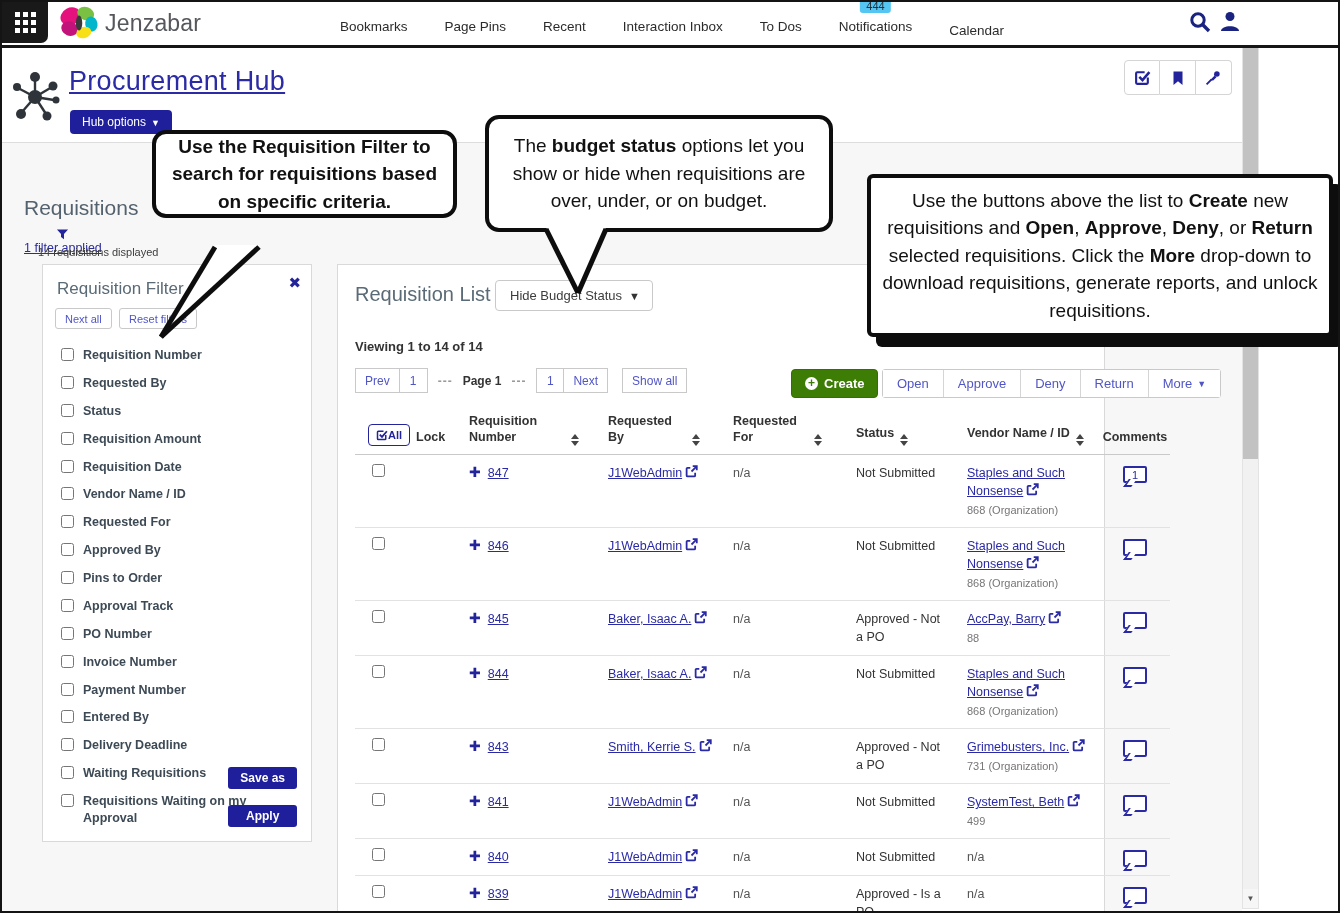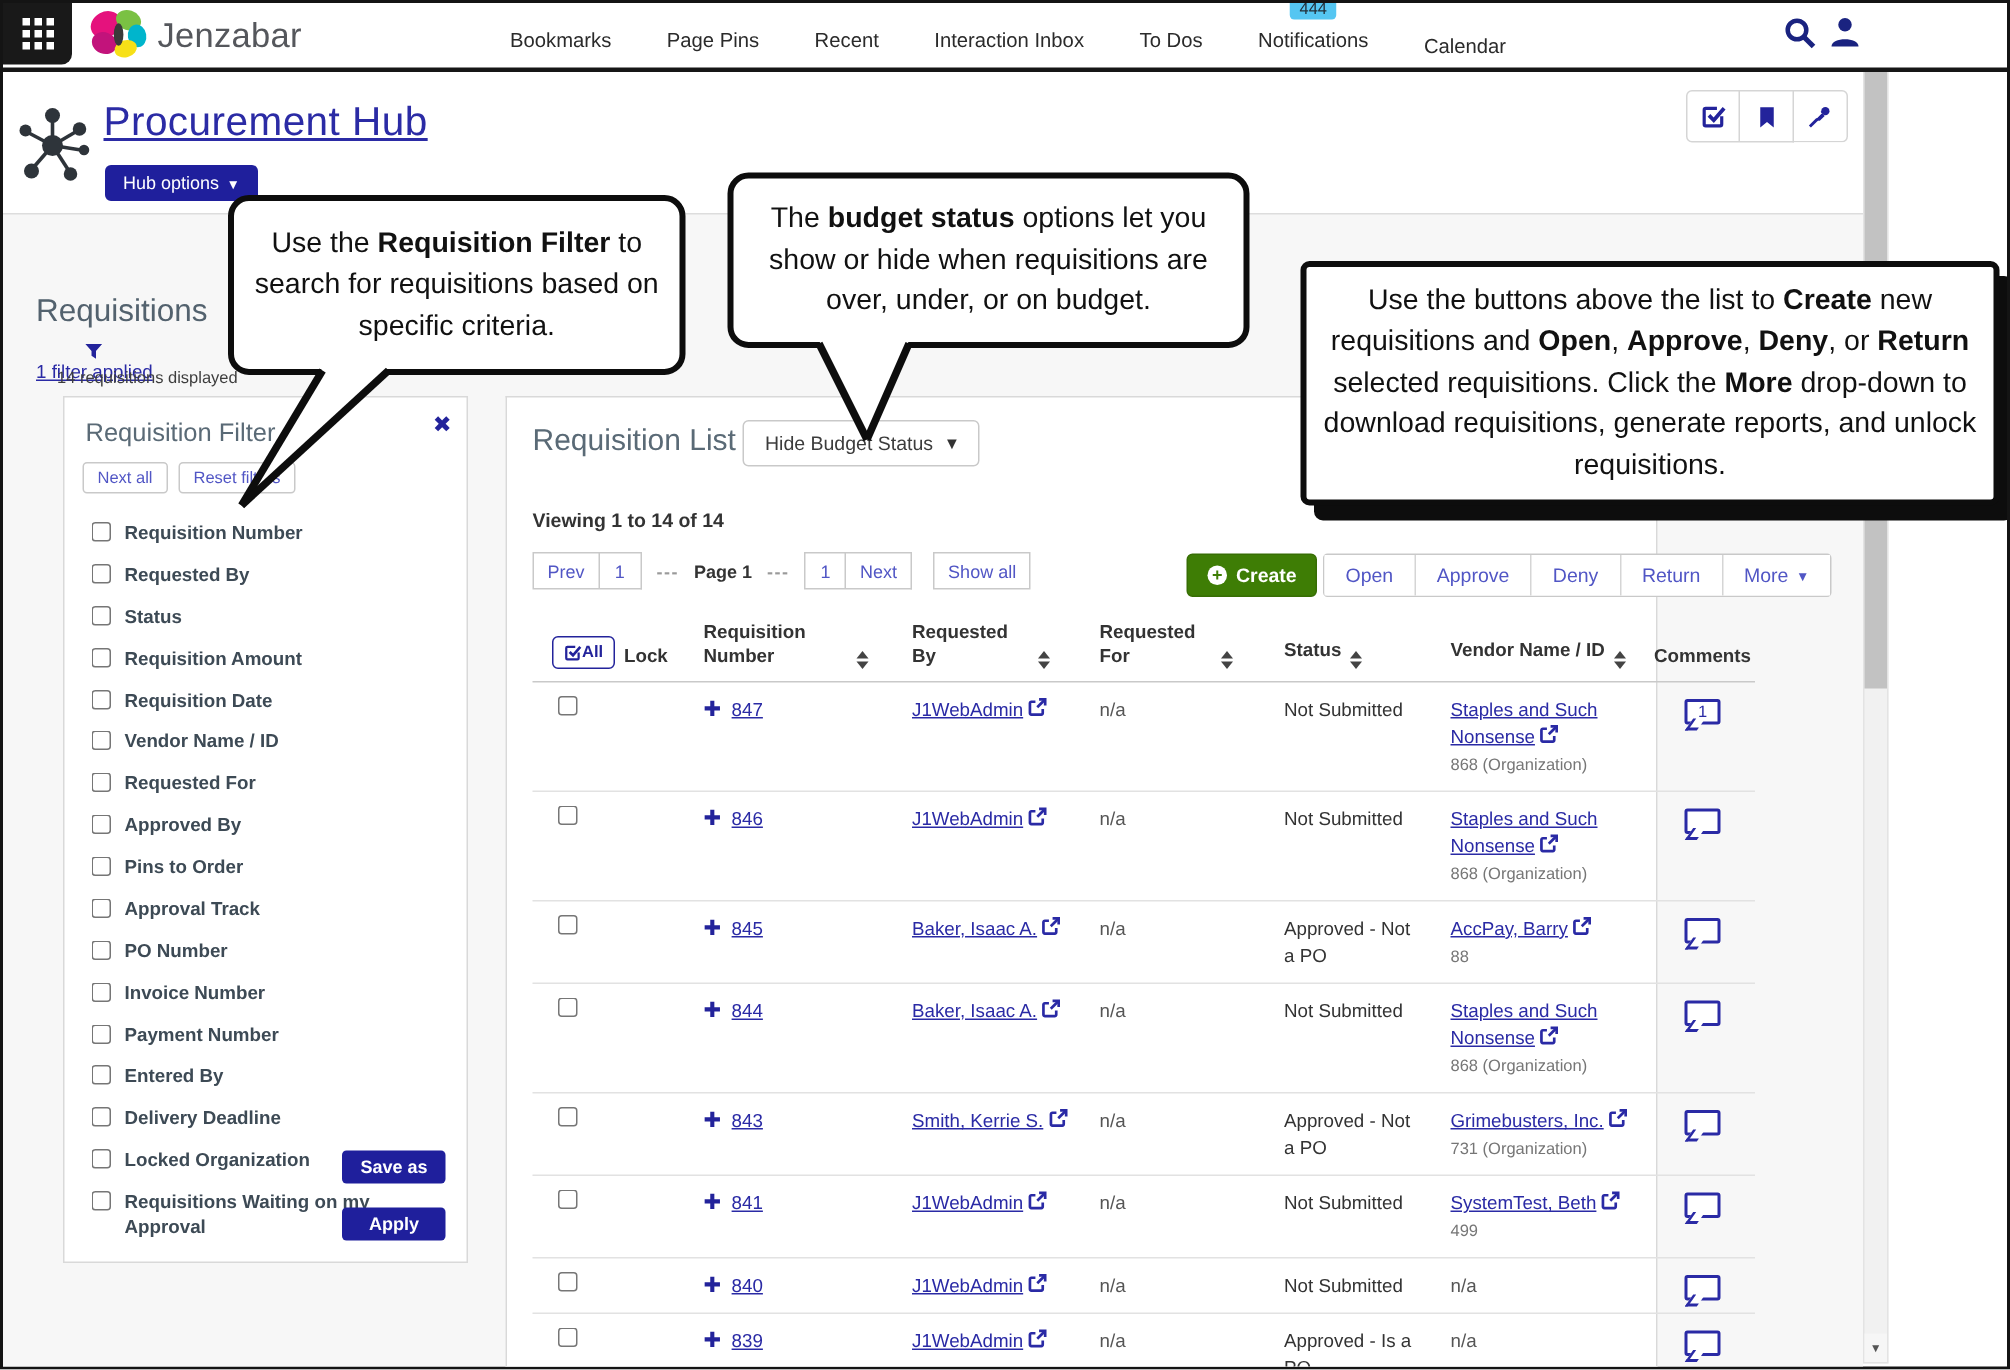--- a/index.html
+++ b/index.html
@@ -108,21 +108,21 @@
   .c-status{ padding-left:16px;} .c-vendor{ padding-left:17px;}
   .vendor-sub{ font-size:11px; color:var(--sub); margin-top:3px;}
   .na{ color:#555;}
   .c-comments{ display:flex; justify-content:center; padding-top:2px;}
   .bubble{ position:relative; width:24px; height:17px; border:2px solid var(--link); border-radius:2px; background:#fff; font-size:11px; color:var(--link); text-align:center; line-height:14px; cursor:pointer;}
   .bubble::after{ content:""; position:absolute; left:1px; bottom:-6px; width:6px; height:6px; background:#fff; border-left:2px solid var(--link); border-bottom:2px solid var(--link); transform:skewX(-35deg);}
 
   
   .callout{ position:absolute; background:#fff; border:4px solid #0d0d0d; z-index:50; display:flex; align-items:center; justify-content:center; text-align:center; color:#111;}
   .callout .ct{ font-size:19px; line-height:1.44; padding:10px 12px;}
-  #callout-filter{ left:150px; top:128px; width:305px; height:120px; border-radius:14px;}
+  #callout-filter{ left:150px; top:128px; width:305px; height:88px; border-radius:14px;font-weight:bold;}
   #callout-budget{ left:483px; top:113px; width:348px; height:117px; border-radius:14px;}
   #callout-buttons{ left:865px; top:172px; width:466px; height:163px; border-radius:6px; box-shadow:9px 10px 0 0 #0d0d0d;}
   .tail{ position:absolute; z-index:51;}
 </style>
 </head>
 <body>
 
 <svg width="0" height="0" style="position:absolute">
   <symbol id="i-ext" viewBox="0 0 16 16">
     <path d="M6.5 3.5H3.2c-.7 0-1.2.5-1.2 1.2v8.1c0 .7.5 1.2 1.2 1.2h8.1c.7 0 1.2-.5 1.2-1.2V9.5" fill="none" stroke="currentColor" stroke-width="2.2"></path>
@@ -326,21 +326,21 @@
       <label class="chk-row">
           <input type="checkbox" style="">
           <span class="chk-lbl">Entered By</span>
         </label>
       <label class="chk-row">
           <input type="checkbox" style="">
           <span class="chk-lbl">Delivery Deadline</span>
         </label>
       <label class="chk-row">
           <input type="checkbox" style="">
-          <span class="chk-lbl">Locked Organization</span>
+          <span class="chk-lbl">Waiting Requisitions</span>
         </label>
       <label class="chk-row">
           <input type="checkbox" style="">
           <span class="chk-lbl">Requisitions Waiting on my Approval</span>
         </label>
     </div>
     <div id="filter-actions">
       <button class="navy-btn">Save as</button>
       <button class="navy-btn">Apply</button>
     </div>

